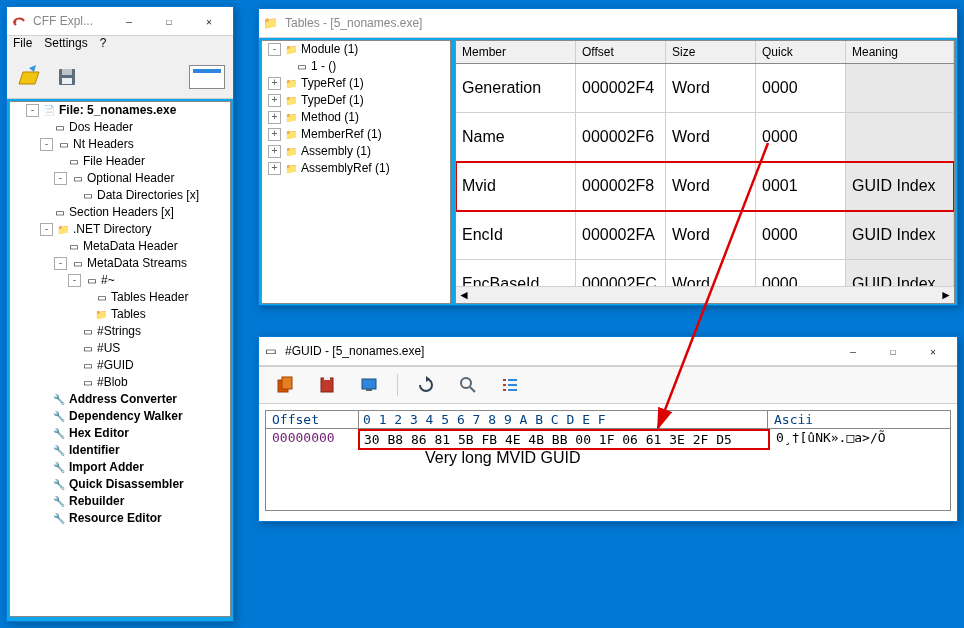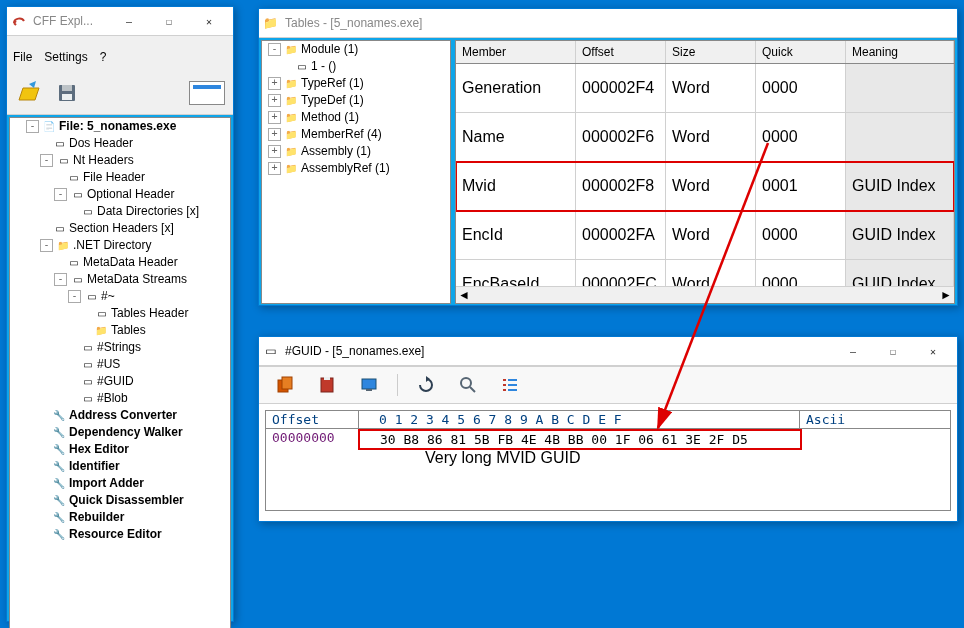--- a/index.html
+++ b/index.html
@@ -3,21 +3,21 @@
 <meta charset="utf-8">
 <style>
 html,body{margin:0;padding:0;font-family:"Segoe UI",Tahoma,sans-serif;font-size:12px;background:#0078d4;overflow:hidden;width:964px;height:628px}
 .window{position:absolute;background:#0ea5e9;border:1px solid #0078d4;box-shadow:2px 2px 8px rgba(0,0,0,.3)}
 .titlebar{height:28px;background:#fff;display:flex;align-items:center;padding:0 4px;border-bottom:1px solid #d0d0d0}
 .titlebar.inactive{background:#fff;color:#888}
 .titlebar .ticon{width:16px;height:16px;margin-right:6px;display:inline-flex;align-items:center;justify-content:center}
 .titlebar .title{flex:1;font-size:12px;white-space:nowrap;overflow:hidden;text-overflow:ellipsis}
 .winbtns{display:flex}
 .winbtn{width:40px;height:26px;display:flex;align-items:center;justify-content:center;font-family:monospace;font-size:10px;color:#333}
-.menubar{height:20px;display:flex;align-items:flex-end;padding:8px 6px;gap:12px;background:#f0f0f0;font-size:12px}
+.menubar{height:20px;display:flex;align-items:flex-start;padding:0 6px;gap:12px;background:#f0f0f0;font-size:12px}
 .toolbar{height:42px;display:flex;align-items:center;padding:0 8px;gap:10px;background:#f0f0f0;border-bottom:1px solid #d0d0d0}
 .toolbtn{width:28px;height:28px;display:flex;align-items:center;justify-content:center}
 .tree{background:#fff;border:1px solid #888;margin:2px;overflow:auto;font-size:12px;line-height:17px}
 .tree ul{list-style:none;margin:0;padding:0 0 0 14px}
 .tree li{white-space:nowrap}
 .tree .row{display:flex;align-items:center;gap:2px;padding:0 2px}
 .exp{width:11px;text-align:center;color:#666;font-family:monospace;font-size:10px;border:1px solid #aaa;height:11px;line-height:10px;background:#fff;cursor:pointer;margin-right:2px}
 .noexp{width:11px;display:inline-block}
 .tico{width:14px;height:14px;display:inline-flex;align-items:center;justify-content:center;font-size:10px}
 .bold{font-weight:700}
@@ -33,21 +33,21 @@
 .gridrows{overflow:auto;flex:1}
 .highlight{outline:2px solid #d00;outline-offset:-1px}
 .scrollbar{height:16px;background:#f0f0f0;border-top:1px solid #d0d0d0;display:flex;align-items:center;justify-content:space-between;padding:0 2px}
 
 #guidwin{background:#fff}
 #guidwin .gtoolbar{height:36px;border-top:1px solid #d0d0d0;border-bottom:1px solid #d0d0d0;display:flex;align-items:center;gap:14px;padding:0 12px;background:#f8f8f8}
 .hexview{margin:6px;font-family:Consolas,monospace;font-size:13px;border:1px solid #888;background:#fff}
 .hexhead{display:flex;color:#004080;border-bottom:1px solid #888}
 .hexrow{display:flex}
 .hxoff{width:80px;padding:1px 6px;text-align:left;color:#701a75}
-.hxbytes{width:400px;padding:1px 20px;letter-spacing:0;border-left:1px solid #888;border-right:1px solid #888}
+.hxbytes{width:400px;padding:1px 4px;letter-spacing:0;border-left:1px solid #888;border-right:1px solid #888}
 .hxascii{width:130px;padding:1px 6px}
 .hexhead .hxbytes,.hexhead .hxascii,.hexhead .hxoff{color:#004080}
 .annot{position:absolute;color:#000000;font-size:16px;font-weight:400;pointer-events:none}
 svg.arrow{position:absolute;pointer-events:none}
 .sep{width:1px;height:22px;background:#ccc}
 .redbox{border:2px solid #d00}
 </style>
 </head>
 <body>
 
@@ -326,21 +326,21 @@
             <div class="row">
               <span class="exp">+</span>
               <span class="tico">📁</span>
               <span>Method (1)</span>
             </div>
           </li>
         <li>
             <div class="row">
               <span class="exp">+</span>
               <span class="tico">📁</span>
-              <span>MemberRef (4)</span>
+              <span>MemberRef (1)</span>
             </div>
           </li>
         <li>
             <div class="row">
               <span class="exp">+</span>
               <span class="tico">📁</span>
               <span>Assembly (1)</span>
             </div>
           </li>
         <li>
@@ -460,20 +460,21 @@
   </div>
   <div class="hexview">
     <div class="hexhead">
       <div class="hxoff">Offset</div>
       <div class="hxbytes"> 0  1  2  3  4  5  6  7  8  9  A  B  C  D  E  F</div>
       <div class="hxascii">Ascii</div>
     </div>
     <div class="hexrow">
       <div class="hxoff">00000000</div>
       <div class="hxbytes redbox">30 B8 86 81 5B FB 4E 4B BB 00 1F 06 61 3E 2F D5</div>
+      <div class="hxascii">0¸†[ûNK».□a&gt;/Õ</div>
     </div>
     <div style="height:60px"></div>
   </div>
 </div>
 
 <svg class="arrow" style="left:0;top:0" width="964" height="628">
   <defs>
       <marker id="ah" markerWidth="10" markerHeight="10" refX="8" refY="3" orient="auto">
         <path d="M0,0 L0,6 L9,3 z" fill="#d00"></path>
       </marker>

